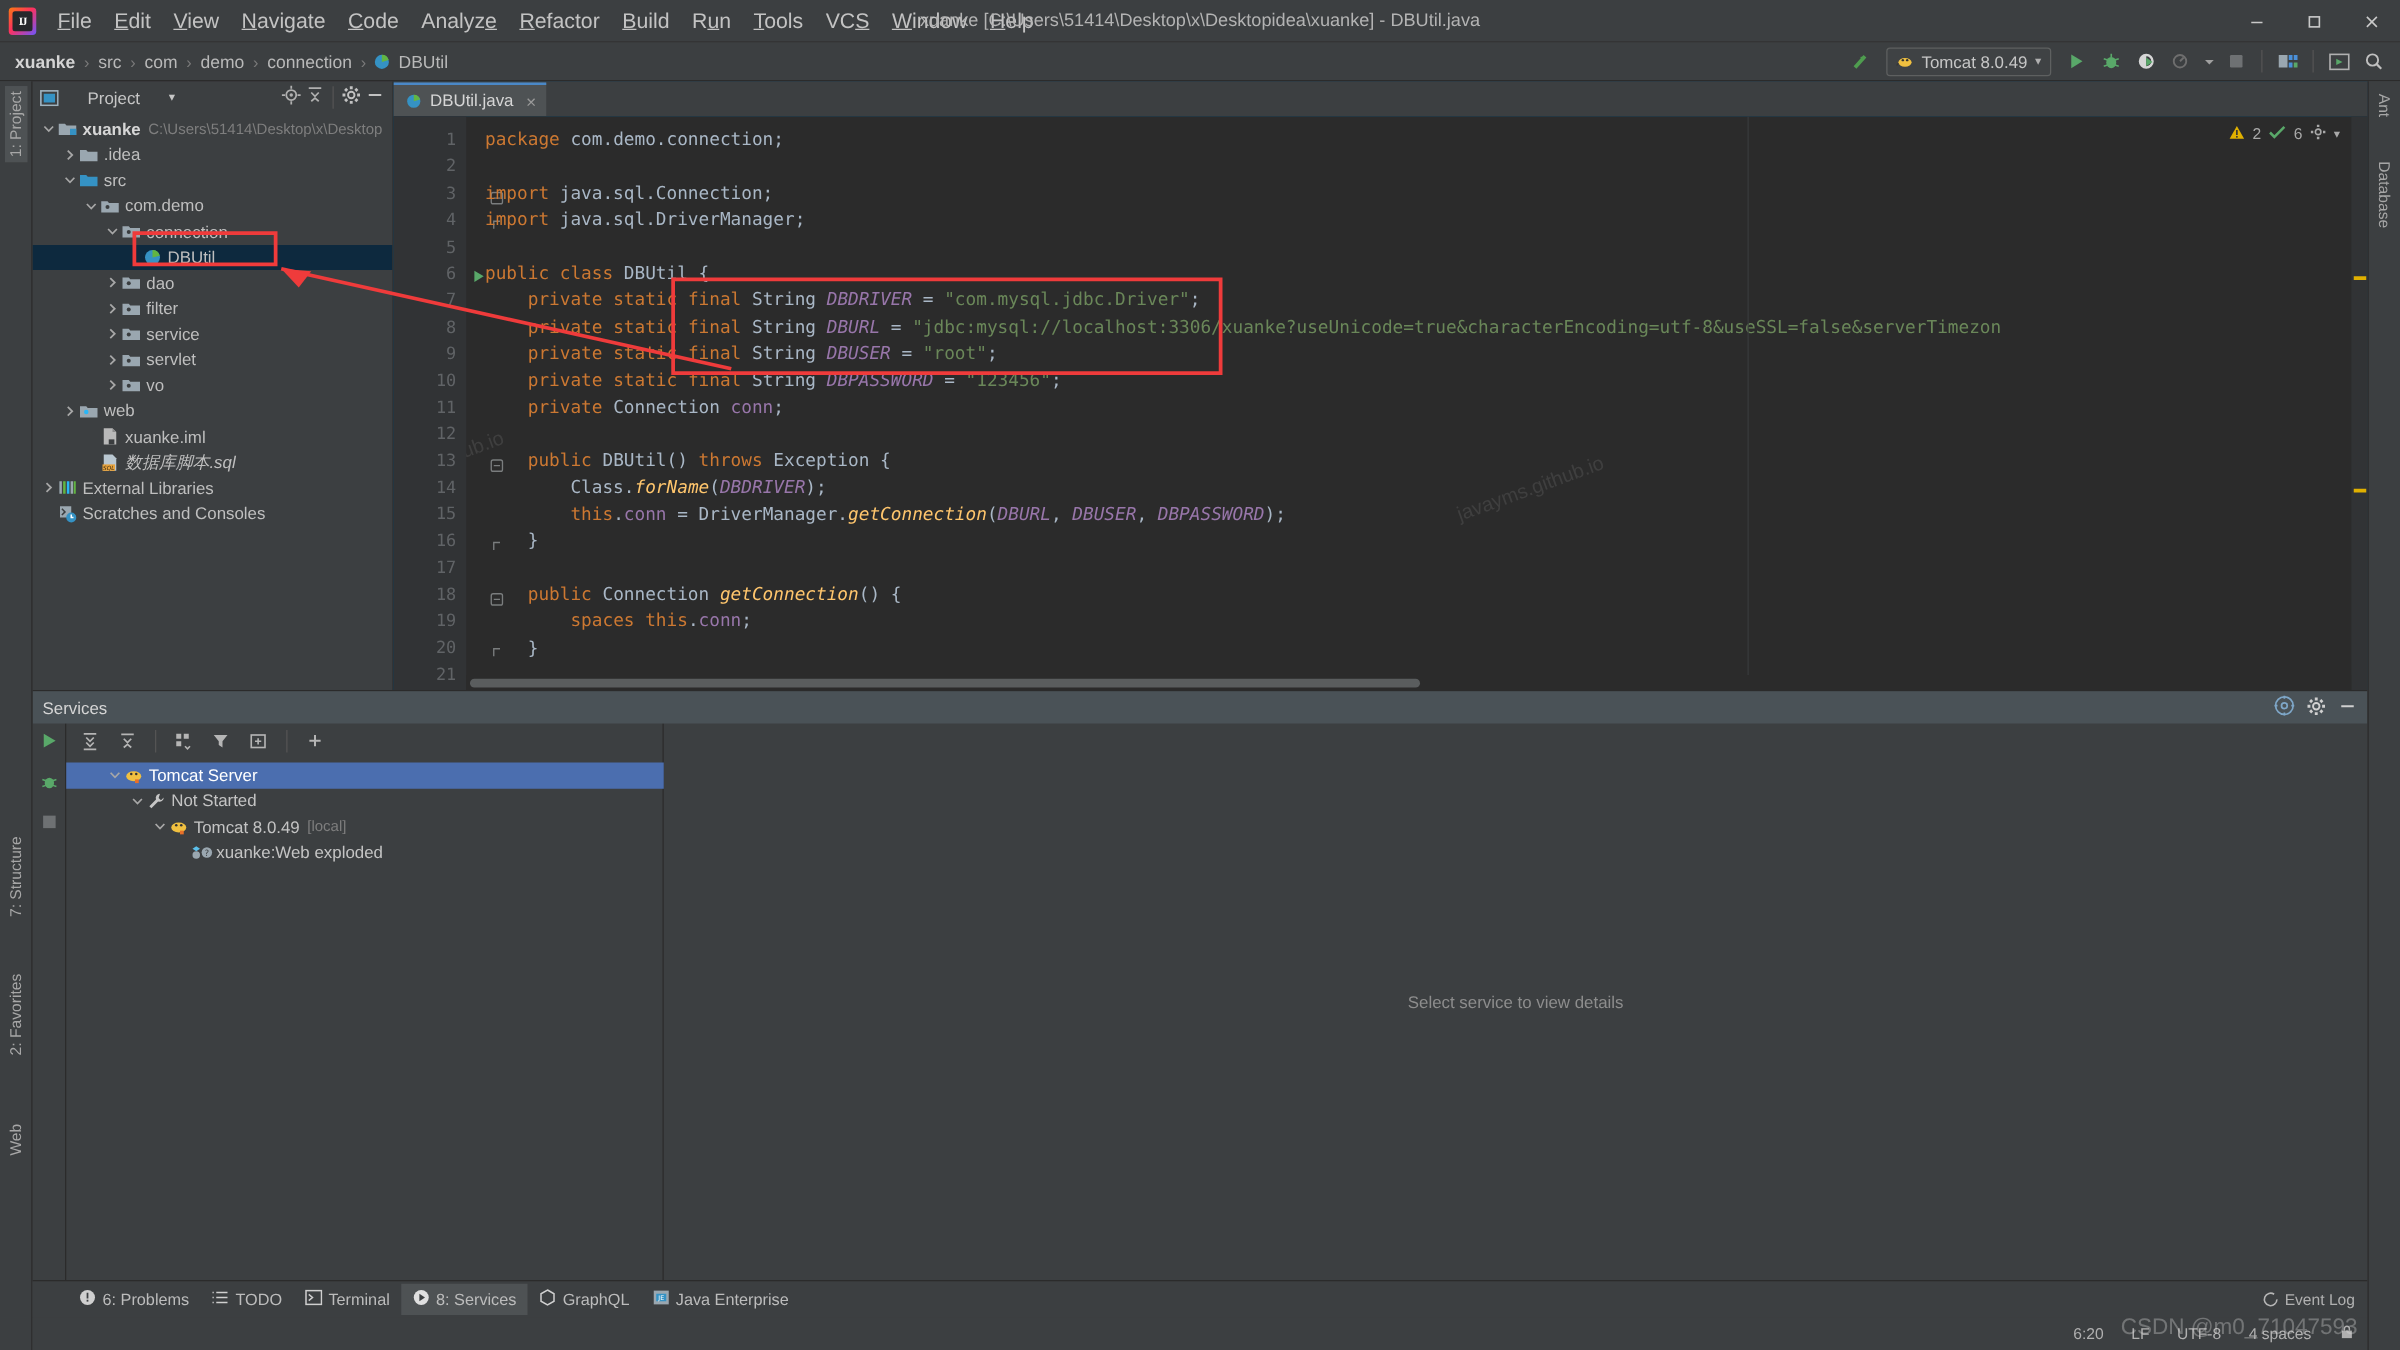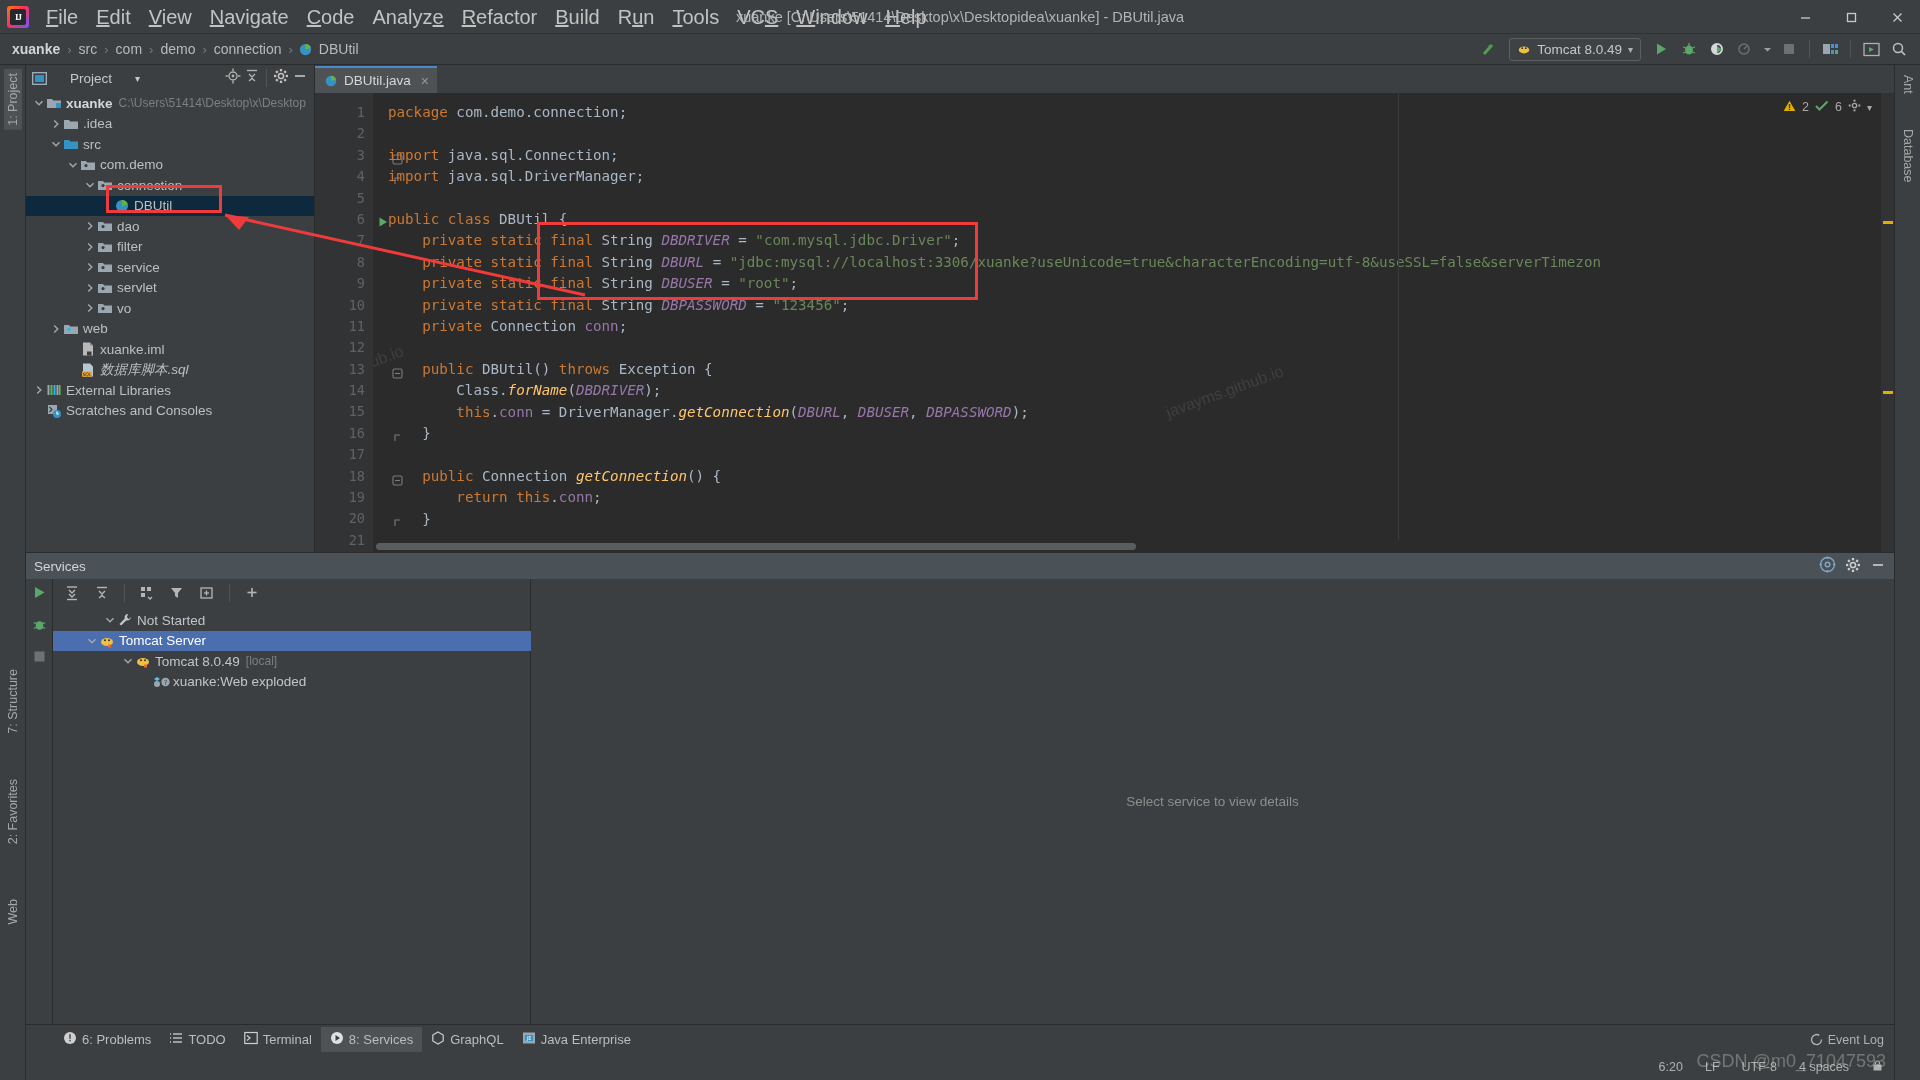--- a/index.html
+++ b/index.html
@@ -18,21 +18,21 @@
   }
   .ij-logo { width: 22px; height: 22px; margin: 0 8px 0 7px; position: relative; flex: 0 0 22px; }
   .ij-logo .sq { position: absolute; inset: 0; border-radius: 3px;
     background: linear-gradient(135deg,#f97a12 0%,#fe315d 45%,#6b57ff 100%); }
   .ij-logo .ij { position: absolute; left: 3px; top: 3px; width: 16px; height: 16px;
     background: #27282c; border-radius: 2px; color: #fff; font-size: 9px;
     font-family: "Liberation Serif", serif; font-weight: bold;
     display: flex; align-items: center; justify-content: center; letter-spacing: -1px; }
   .menubar { display: flex; align-items: center; height: 100%; }
   .menu-item {
-    padding: 4px 9px; font-size: 20px; color: #c3c3c3; cursor: default;
+    padding: 4px 9px; font-size: 17px; color: #c3c3c3; cursor: default;
     white-space: nowrap; line-height: 20px;
   }
   .menu-item u { text-decoration: underline; }
   .win-title {
     position: absolute; left: 0; right: 0; text-align: center; font-size: 14.5px;
     color: #b3b3b3; pointer-events: none;
   }
   .win-ctrls { margin-left: auto; display: flex; height: 100%; z-index: 3; }
   .win-btn { width: 46px; height: 34px; display: flex; align-items: center; justify-content: center; }
   .win-btn svg { stroke: #c9c9c9; }
@@ -657,21 +657,21 @@
     <span class="kw">private</span> <span class="kw">static</span> <span class="kw">final</span> String <span class="cst">DBUSER</span> = <span class="str">"root"</span>;
     <span class="kw">private</span> <span class="kw">static</span> <span class="kw">final</span> String <span class="cst">DBPASSWORD</span> = <span class="str">"123456"</span>;
     <span class="kw">private</span> Connection <span class="fld">conn</span>;
  
     <span class="kw">public</span> DBUtil() <span class="kw">throws</span> Exception {
         Class.<span class="mth">forName</span>(<span class="cst">DBDRIVER</span>);
         <span class="kw">this</span>.<span class="fld">conn</span> = DriverManager.<span class="mth">getConnection</span>(<span class="cst">DBURL</span>, <span class="cst">DBUSER</span>, <span class="cst">DBPASSWORD</span>);
     }
  
     <span class="kw">public</span> Connection <span class="mth">getConnection</span>() {
-        <span class="kw">return</span> <span class="kw">this</span>.<span class="fld">conn</span>;
+        <span class="kw">spaces</span> <span class="kw">this</span>.<span class="fld">conn</span>;
     }
  
       ()  Exception {</pre>
               <div class="rightmargin"></div>
 
               <div class="wm" style="left:-90px;top:270px;" id="wm1">javayms.github.io</div>
               <div class="wm" style="left:790px;top:290px;" id="wm2">javayms.github.io</div>
 
               <div class="hscroll">
                 <div class="thumb" style="width:760px;left:3px;"></div>
@@ -815,44 +815,44 @@
               </span>
               <span class="tb-sep"></span>
               <span class="tb-btn">
                 <svg width="16" height="16" viewBox="0 0 16 16">
                     <line x1="8" y1="3" x2="8" y2="12" stroke="#b5b5b5" stroke-width="1.6"></line>
                     <line x1="3.5" y1="7.5" x2="12.5" y2="7.5" stroke="#b5b5b5" stroke-width="1.6"></line>
                   </svg>
               </span>
             </div>
             <div class="svc-tree" id="svctree">
-                <div class="svc-node" style="padding-left: 50px;">
-                  <span class="arrow">
-                    <svg width="10" height="10" viewBox="0 0 10 10">
-                      <path d="M1.5 3.2 L5 6.8 L8.5 3.2" fill="none" stroke="#a7a7a7" stroke-width="1.4"></path>
-                    </svg>
-                  </span>
-                  <span class="nico"><svg width="16" height="16" viewBox="0 0 16 16">
-                      <path d="M11 2 a3.4 3.4 0 0 0 -3.2 4.6 L2.5 12 l1.6 1.6 L9.5 8.2 A3.4 3.4 0 0 0 14 5 l-2.2 2.2 l-1.9 -1.9 Z" fill="#c6c6c6"></path>
-                    </svg></span>
-                  <span>Not Started</span>
-                </div>
                 <div class="svc-node sel" style="padding-left: 32px; width: 478px;">
                   <span class="arrow">
                     <svg width="10" height="10" viewBox="0 0 10 10">
                       <path d="M1.5 3.2 L5 6.8 L8.5 3.2" fill="none" stroke="#a7a7a7" stroke-width="1.4"></path>
                     </svg>
                   </span>
                   <span class="nico"><svg width="16" height="16" viewBox="0 0 16 16">
                       <ellipse cx="8" cy="9" rx="6" ry="4" fill="#f0c040"></ellipse>
                       <circle cx="6" cy="7.2" r="1" fill="#333"></circle>
                       <circle cx="10" cy="7.2" r="1" fill="#333"></circle>
                       <rect x="9" y="11.5" width="3" height="3" fill="#e8702a"></rect>
                     </svg></span>
                   <span>Tomcat Server</span>
+                </div>
+                <div class="svc-node" style="padding-left: 50px;">
+                  <span class="arrow">
+                    <svg width="10" height="10" viewBox="0 0 10 10">
+                      <path d="M1.5 3.2 L5 6.8 L8.5 3.2" fill="none" stroke="#a7a7a7" stroke-width="1.4"></path>
+                    </svg>
+                  </span>
+                  <span class="nico"><svg width="16" height="16" viewBox="0 0 16 16">
+                      <path d="M11 2 a3.4 3.4 0 0 0 -3.2 4.6 L2.5 12 l1.6 1.6 L9.5 8.2 A3.4 3.4 0 0 0 14 5 l-2.2 2.2 l-1.9 -1.9 Z" fill="#c6c6c6"></path>
+                    </svg></span>
+                  <span>Not Started</span>
                 </div>
                 <div class="svc-node" style="padding-left: 68px;">
                   <span class="arrow">
                     <svg width="10" height="10" viewBox="0 0 10 10">
                       <path d="M1.5 3.2 L5 6.8 L8.5 3.2" fill="none" stroke="#a7a7a7" stroke-width="1.4"></path>
                     </svg>
                   </span>
                   <span class="nico"><svg width="16" height="16" viewBox="0 0 16 16">
                       <ellipse cx="8" cy="9" rx="6" ry="4" fill="#f0c040"></ellipse>
                       <circle cx="6" cy="7.2" r="1" fill="#333"></circle>

